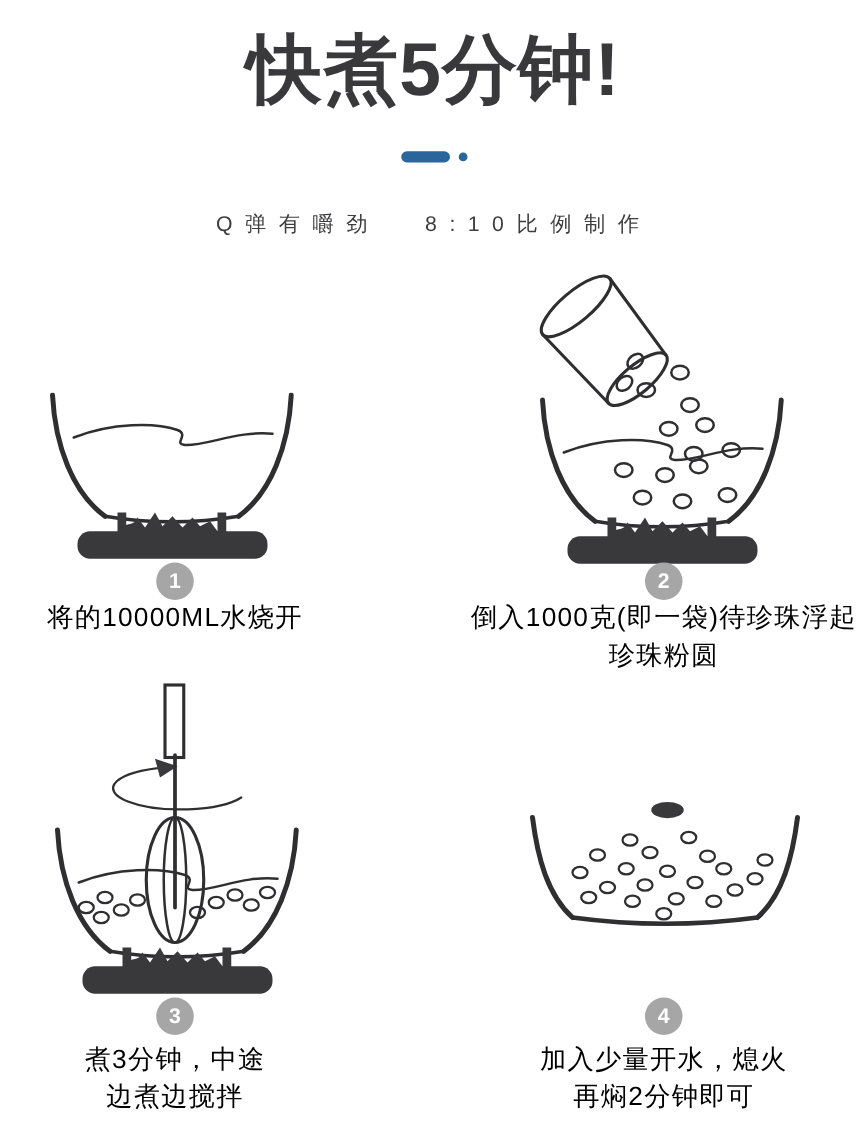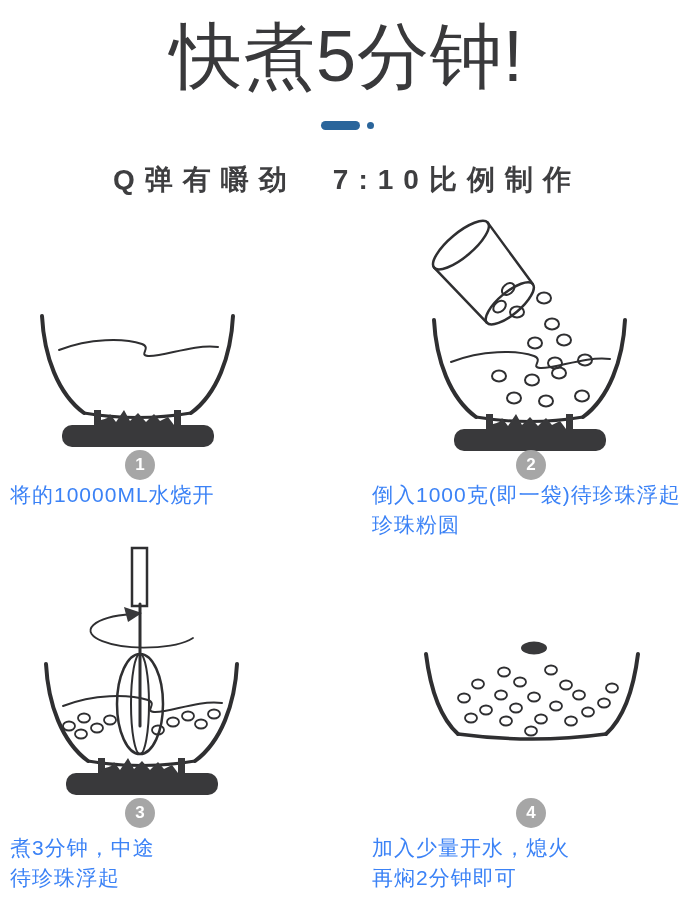--- a/index.html
+++ b/index.html
@@ -6,59 +6,58 @@
   .page{
     position:relative;
     width:694px;height:902px;
     background:#ffffff;
     overflow:hidden;
     font-family:"Liberation Sans","DejaVu Sans",sans-serif;
   }
   .title{
     position:absolute;top:2px;left:0;width:100%;
     text-align:center;
-    font-size:72px;line-height:108px;
-    font-weight:400;
+    font-size:60px;line-height:108px;
+    font-weight:700;
     color:#39393b;
     letter-spacing:1px;
     white-space:nowrap;
   }
   .divider{
     position:absolute;top:121px;left:0;width:100%;
     display:flex;justify-content:center;align-items:center;gap:7px;
   }
   .divider-bar{width:39px;height:9px;border-radius:5px;background:#2a659b;}
   .divider-dot{width:7px;height:7px;border-radius:50%;background:#2a659b;}
   .subtitle{
     position:absolute;top:165px;left:0;width:100%;
     display:flex;justify-content:center;gap:36px;
-    font-size:28px;line-height:30px;
+    font-size:17px;line-height:30px;
     color:#3e3e40;
     letter-spacing:10px;
     white-space:nowrap;
-    font-weight:bold;
   }
   .illus{position:absolute;}
   .badge{
     position:absolute;
     width:30px;height:30px;border-radius:50%;
     background:#a6a6a6;
     color:#ffffff;
     font-size:17px;font-weight:bold;
     display:flex;align-items:center;justify-content:center;
   }
   .badge-1{left:125px;top:450px;}
   .badge-2{left:516px;top:450px;}
   .badge-3{left:125px;top:798px;}
   .badge-4{left:516px;top:798px;}
   .caption{
     position:absolute;
-    text-align:left;
+    text-align:center;
     font-size:21px;line-height:30px;
-    color:#3b82f6;
+    color:#000000;
     letter-spacing:1px;
   }
   .caption-1{left:10px;top:480px;width:260px;}
   .caption-2{left:372px;top:480px;width:318px;}
   .caption-3{left:10px;top:833px;width:260px;}
   .caption-4{left:372px;top:833px;width:318px;}
   .illus-1{left:32px;top:314px;}
   .illus-2{left:392px;top:210px;}
   .illus-3{left:36px;top:546px;}
   .illus-4{left:416px;top:640px;}
@@ -72,21 +71,21 @@
 
   <div class="title">快煮5分钟!</div>
 
   <div class="divider">
     <div class="divider-bar"></div>
     <div class="divider-dot"></div>
   </div>
 
   <div class="subtitle">
     <span>Q弹有嚼劲</span>
-    <span>7:10比例制作</span>
+    <span>8:10比例制作</span>
   </div>
 
   <svg class="illus illus-1" width="212" height="134" viewBox="0 0 212 134">
     <path class="ln" stroke-width="4" d="M10,2 C12,42 26,80 52,99"></path>
     <path class="ln" stroke-width="4" d="M201,2 C199,42 185,80 159,99"></path>
     <path class="ln" stroke-width="3" d="M52,99 Q105,108 159,99"></path>
     <path class="ln" stroke-width="2" d="M27,36 C58,24 92,24 110,30 C120,34 106,41 116,42 C132,43 160,30 186,33"></path>
     <rect class="solid" x="62" y="96" width="7" height="19"></rect>
     <rect class="solid" x="142" y="96" width="7" height="19"></rect>
     <path class="solid" d="M64,113 C68,101 74,109 78,100 L84,108 L92,96 L98,107 L106,99 L114,108 L122,100 L128,107 L136,103 L142,111 L146,113 Z"></path>
@@ -198,20 +197,20 @@
 
   <div class="caption caption-1">
     <div>将的10000ML水烧开</div>
   </div>
   <div class="caption caption-2">
     <div>倒入1000克(即一袋)待珍珠浮起</div>
     <div>珍珠粉圆</div>
   </div>
   <div class="caption caption-3">
     <div>煮3分钟，中途</div>
-    <div>待珍珠浮起</div>
+    <div>边煮边搅拌</div>
   </div>
   <div class="caption caption-4">
     <div>加入少量开水，熄火</div>
     <div>再焖2分钟即可</div>
   </div>
 
 </div>
 
 </body></html>

